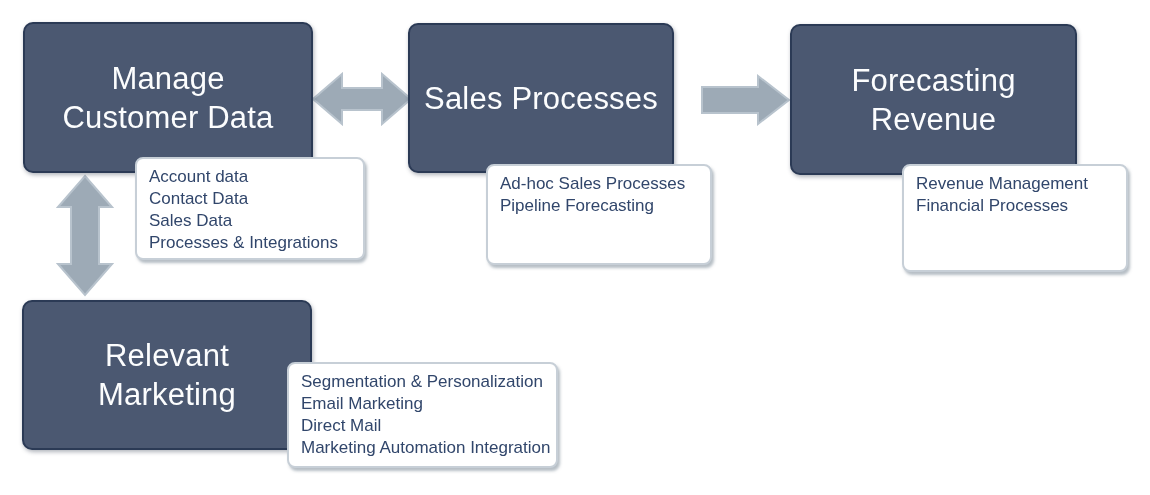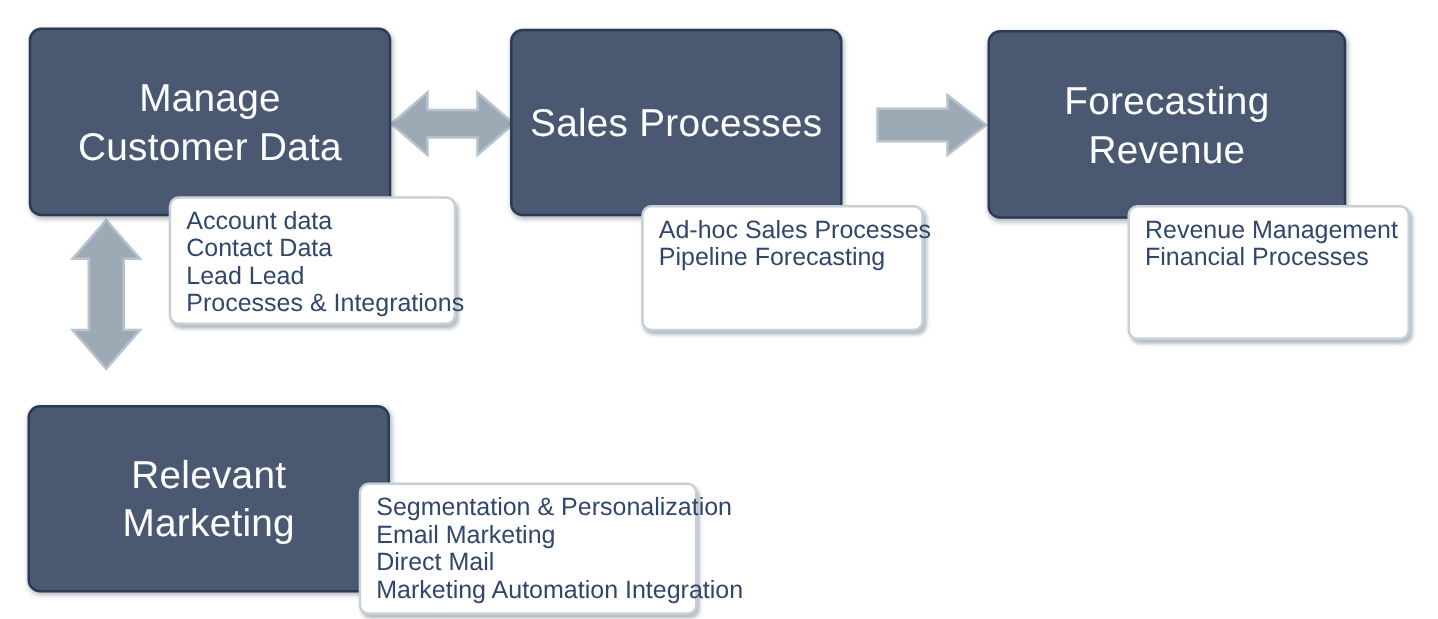--- a/index.html
+++ b/index.html
@@ -35,45 +35,45 @@
     color:var(--node-text);
     font-size:31px;
     line-height:39px;
     text-align:center;
     letter-spacing:0.2px;
   }
   .node-label .line{display:block;}
   .node1{left:23px;top:22px;width:290px;height:151px;justify-content:center;}
   .node2{left:408px;top:23px;width:266px;height:150px;}
   .node3{left:790px;top:24px;width:287px;height:151px;}
-  .node4{left:22px;top:300px;width:290px;height:150px;margin-top:24px;}
+  .node4{left:22px;top:300px;width:290px;height:150px;}
   .arrow{position:absolute;z-index:0;}
   .arrowH1{left:311px;top:72px;}
   .arrowH2{left:700px;top:74px;}
   .arrowV{left:56px;top:174px;}
   .note{
     position:absolute;
     background:var(--note-fill);
     border:2px solid var(--note-border);
     border-radius:8px;
     box-sizing:border-box;
     padding:7px 12px;
     box-shadow:2px 3px 3px rgba(110,125,140,0.5);
     z-index:2;
   }
   .note-item{
     color:var(--note-text);
-    font-size:20px;
+    font-size:17px;
     line-height:22px;
     white-space:nowrap;
   }
   .note1{left:135px;top:157px;width:230px;height:103px;}
-  .note2{left:513px;top:164px;width:226px;height:101px;}
+  .note2{left:486px;top:164px;width:226px;height:101px;}
   .note3{left:902px;top:164px;width:226px;height:108px;}
-  .note4{left:287px;top:362px;width:271px;height:106px;margin-top:24px;}
+  .note4{left:287px;top:362px;width:271px;height:106px;}
 </style>
 </head>
 <body>
 
 <div class="canvas">
 
   <div class="node node1">
     <div class="node-label">
       <span class="line">Manage</span>
       <span class="line">Customer Data</span>
@@ -109,21 +109,21 @@
     <polygon points="2,13 58,13 58,2 89,26 58,50 58,39 2,39" fill="#9DAAB6" stroke="#B8C3CD" stroke-width="2"></polygon>
   </svg>
 
   <svg class="arrow arrowV" width="58" height="123" viewBox="0 0 58 123">
     <polygon points="29,2 56,33 43,33 43,90 56,90 29,121 2,90 15,90 15,33 2,33" fill="#9DAAB6" stroke="#B8C3CD" stroke-width="2"></polygon>
   </svg>
 
   <div class="note note1">
     <div class="note-item">Account data</div>
     <div class="note-item">Contact Data</div>
-    <div class="note-item">Lead Lead</div>
+    <div class="note-item">Sales Data</div>
     <div class="note-item">Processes &amp; Integrations</div>
   </div>
 
   <div class="note note2">
     <div class="note-item">Ad-hoc Sales Processes</div>
     <div class="note-item">Pipeline Forecasting</div>
   </div>
 
   <div class="note note3">
     <div class="note-item">Revenue Management</div>

